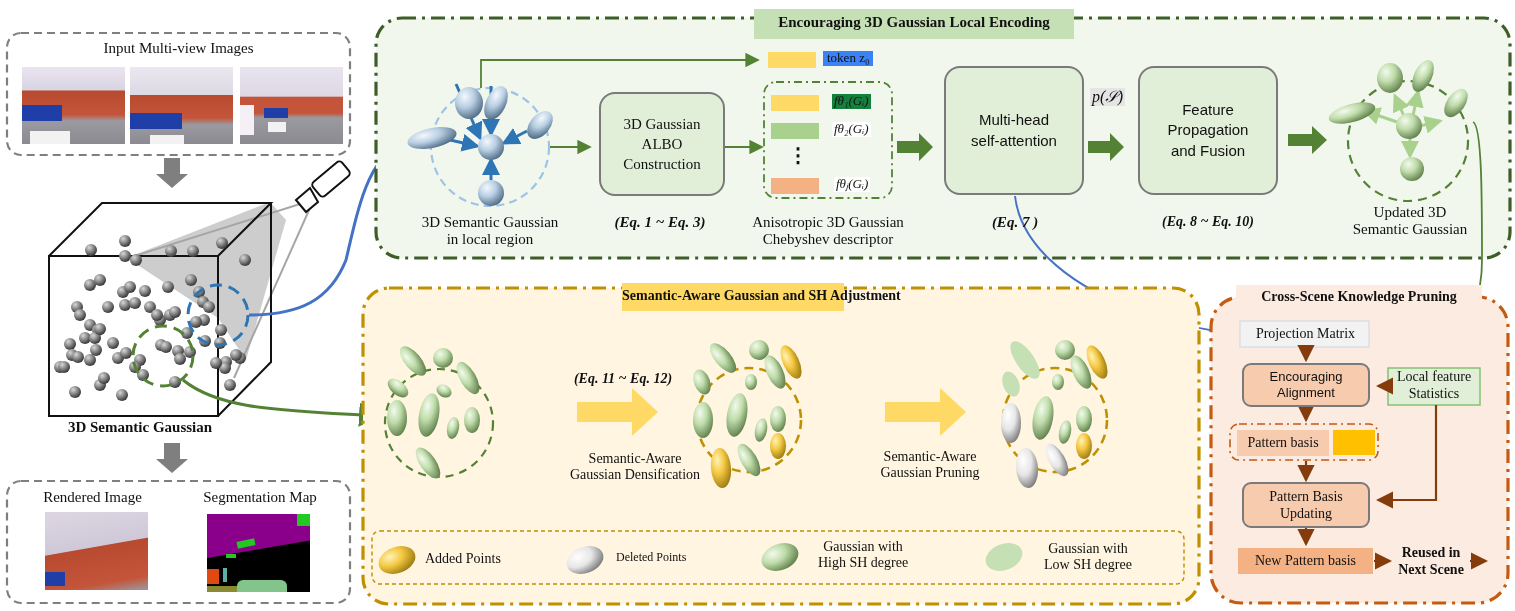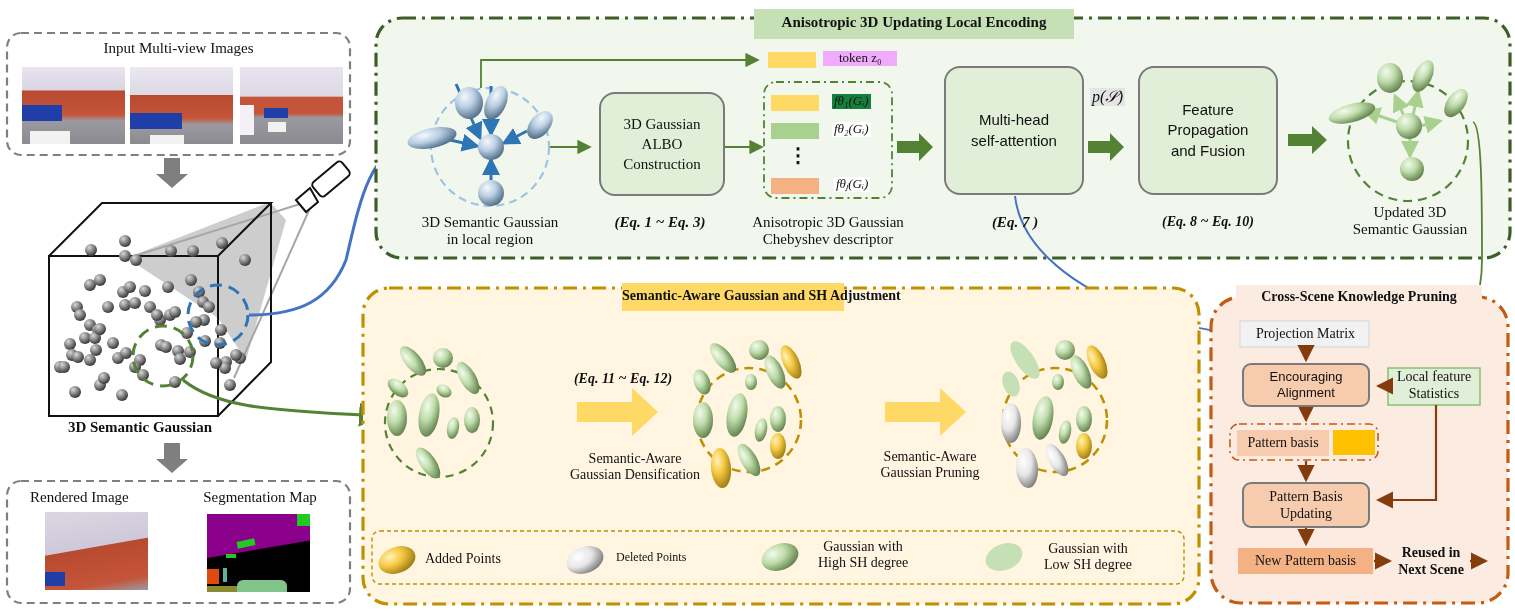--- a/index.html
+++ b/index.html
@@ -296,50 +296,50 @@
 <div class="photo" style="left:130px;top:67px;width:103px;height:77px;background:linear-gradient(180deg,#ece8f1 0%,#dcd8e4 36%,#b84a30 37%,#c4553a 66%,#9b9aa0 75%,#8a8a90 100%);">
   <div class="abs" style="left:0;top:46px;width:52px;height:16px;background:#1f3ea8;"></div>
   <div class="abs" style="left:20px;top:68px;width:34px;height:9px;background:#f2f2f2;"></div>
 </div>
 <div class="photo" style="left:240px;top:67px;width:103px;height:77px;background:linear-gradient(180deg,#e9e4ef 0%,#dcd8e4 38%,#c4553a 39%,#c4553a 60%,#9b9aa0 66%,#8a8a90 100%);">
   <div class="abs" style="left:24px;top:41px;width:24px;height:10px;background:#1f3ea8;"></div>
   <div class="abs" style="left:0;top:38px;width:14px;height:30px;background:#f4f0f6;"></div>
   <div class="abs" style="left:28px;top:55px;width:18px;height:10px;background:#f2f2f2;"></div>
 </div>
 <div class="lbl serif bold" style="left:60px;top:419px;width:160px;text-align:center;font-size:15px;">3D Semantic Gaussian</div>
-<div class="lbl serif" style="left:30px;top:489px;width:125px;text-align:left;font-size:15px;">Rendered Image</div>
+<div class="lbl serif" style="left:30px;top:489px;width:125px;text-align:center;font-size:15px;">Rendered Image</div>
 <div class="lbl serif" style="left:185px;top:489px;width:150px;text-align:center;font-size:15px;">Segmentation Map</div>
 <div class="photo" style="left:45px;top:512px;width:103px;height:78px;background:linear-gradient(170deg,#ddd6e2 0%,#cfc8d8 45%,#b84a30 46%,#c4553a 85%,#9b9aa0 100%);">
   <div class="abs" style="left:0;top:60px;width:20px;height:14px;background:#1f3ea8;"></div>
 </div>
 <div class="photo" style="left:207px;top:514px;width:103px;height:78px;background:#000;">
   <div class="abs" style="left:0;top:0;width:103px;height:44px;background:#8b008b;clip-path:polygon(0 0,100% 0,100% 60%,0 100%);"></div>
   <div class="abs" style="left:90px;top:0;width:13px;height:12px;background:#22c922;"></div>
   <div class="abs" style="left:30px;top:26px;width:18px;height:7px;background:#22c922;transform:rotate(-12deg);"></div>
   <div class="abs" style="left:19px;top:40px;width:10px;height:4px;background:#22c922;"></div>
   <div class="abs" style="left:0;top:55px;width:12px;height:15px;background:#e04a10;"></div>
   <div class="abs" style="left:16px;top:54px;width:4px;height:14px;background:#5fb0a0;"></div>
   <div class="abs" style="left:30px;top:66px;width:50px;height:12px;background:#82c48a;border-radius:6px 6px 0 0;"></div>
   <div class="abs" style="left:0;top:72px;width:30px;height:6px;background:#8a8a30;"></div>
 </div>
 
-<div class="lbl serif bold" style="left:754px;top:14px;width:320px;text-align:center;font-size:15px;">Anisotropic 3D Updating Local Encoding</div>
+<div class="lbl serif bold" style="left:754px;top:14px;width:320px;text-align:center;font-size:15px;">Encouraging 3D Gaussian Local Encoding</div>
 <div class="lbl serif center" style="left:395px;top:214px;width:190px;font-size:15px;">
   <div>3D Semantic Gaussian</div>
     <div>in local region</div>
 </div>
 <div class="boxg serif" style="left:599px;top:92px;width:122px;height:100px;font-size:15px;line-height:1.35;">
   <div>
       <div>3D Gaussian</div>
       <div>ALBO</div>
       <div>Construction</div>
     </div>
 </div>
 <div class="lbl serif bold ital" style="left:600px;top:214px;width:120px;text-align:center;font-size:15px;">(Eq. 1 ~ Eq. 3)</div>
-<div class="lbl serif" style="left:823px;top:51px;font-size:13px;background:#f0abfc;padding:0 16px;">token z₀</div>
+<div class="lbl serif" style="left:823px;top:51px;font-size:13px;background:#3b82f6;padding:0 4px;">token z₀</div>
 <div class="lbl serif ital" style="left:832px;top:94px;font-size:13px;background:#15803d;padding:0 2px;">fθ₁(Gᵢ)</div>
 <div class="lbl serif ital" style="left:832px;top:122px;font-size:13px;background:#fff;padding:0 2px;">fθ₂(Gᵢ)</div>
 <div class="lbl serif bold" style="left:788px;top:145px;font-size:20px;line-height:1;">⋮</div>
 <div class="lbl serif ital" style="left:834px;top:177px;font-size:13px;background:#fff;padding:0 2px;">fθⱼ(Gᵢ)</div>
 <div class="lbl serif center" style="left:728px;top:214px;width:200px;font-size:15px;">
   <div>Anisotropic 3D Gaussian</div>
     <div>Chebyshev descriptor</div>
 </div>
 <div class="boxg sans" style="left:944px;top:66px;width:136px;height:125px;font-size:15px;line-height:1.35;">
   <div>

